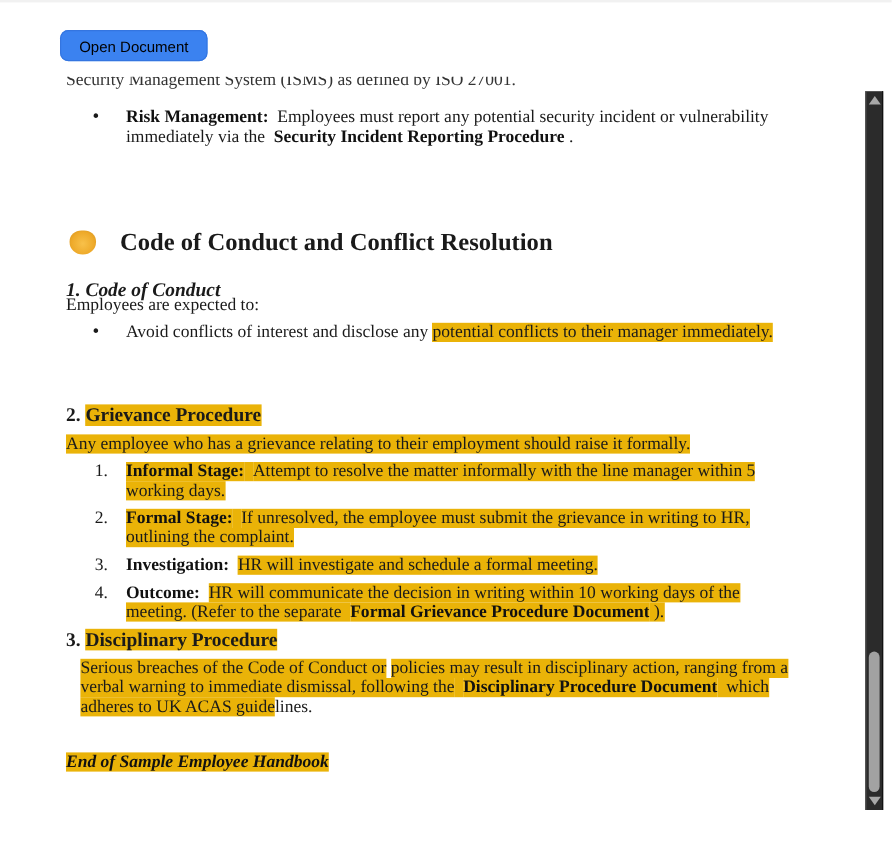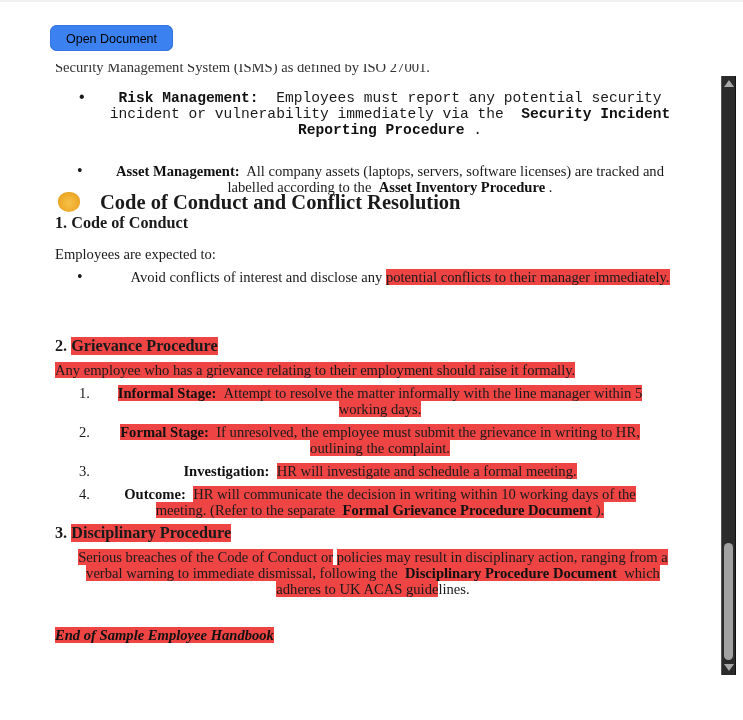--- a/index.html
+++ b/index.html
@@ -7,24 +7,24 @@
       width: 743px; height: 720px; background: #ffffff; position: relative; overflow: hidden;
       font-family: "Liberation Serif", serif; color: #1a1a1a;
     }
     .topbar { position: absolute; left: 0; top: 0; width: 743px; height: 2px; background: #f1f1f1; }
     .open-btn {
       position: absolute; left: 50px; top: 25px; width: 123px; height: 26px;
       background: #3b82f0; color: #000000; border: none; border-radius: 7px;
       font-family: "Liberation Sans", sans-serif; font-size: 12.5px; line-height: 26px; text-align: center;
       cursor: pointer; box-shadow: 0 0 0 1px #3475e0 inset;
     }
-    .viewer { position: absolute; left: 0; top: 62px; width: 720px; height: 615px; overflow: hidden; text-align: center; }
+    .viewer { position: absolute; left: 0; top: 62px; width: 720px; height: 615px; overflow: hidden; }
     .doc { position: absolute; left: 55px; top: 0; width: 620px; font-size: 14.6px; line-height: 16px; }
     .cut-line { position: absolute; left: 0; top: -3px; white-space: nowrap; color: #333; font-size: 14.6px; height: 16px; overflow: hidden; clip-path: inset(5px 0 0 0); }
-    .hl { background: #ef4444; }
+    .hl { background: #eab308; }
     b { font-weight: bold; color: #111; }
 
     ul.bul { list-style: none; margin: 0; padding: 0; }
     ul.bul li { position: relative; padding-left: 50px; }
     ul.bul li::before { content: "\2022"; position: absolute; left: 22px; top: 0; font-size: 16px; }
 
     ol.num { list-style: none; margin: 0; padding: 0; }
     ol.num li { position: relative; padding-left: 50px; }
     .num-label { position: absolute; left: 24px; top: 0; }
 
@@ -47,40 +47,34 @@
 <div class="topbar"></div>
 
 <button class="open-btn">Open Document</button>
 
 <div class="viewer">
   <div class="doc">
 
     <div class="cut-line">Security Management System (ISMS) as defined by ISO 27001.</div>
 
     <ul class="bul" style="position:absolute; top:28px; left:0; width:620px;">
-      <li style="margin-bottom:25px;font-family:Liberation Mono, monospace;">
+      <li style="margin-bottom:7px;">
         <b>Risk Management:</b>&nbsp;
         <span>Employees must report any potential security incident or vulnerability immediately via the</span>&nbsp;
         <b>Security Incident Reporting Procedure</b>
-        <span>.</span>
-      </li>
-      <li>
-        <b>Asset Management:</b>&nbsp;
-        <span>All company assets (laptops, servers, software licenses) are tracked and labelled according to the</span>&nbsp;
-        <b>Asset Inventory Procedure</b>
         <span>.</span>
       </li>
     </ul>
 
     <div class="h2" style="position:absolute; top:128px; left:0;">
       <span class="emoji"></span>
       <span>Code of Conduct and Conflict Resolution</span>
     </div>
 
-    <div class="h3" style="position:absolute; top:152px; left:0;">
+    <div class="h3" style="position:absolute; top:171px; left:0;font-style:italic;">
       <span>1.</span>
       <span>Code of Conduct</span>
     </div>
 
     <div style="position:absolute; top:184px; left:0;">Employees are expected to:</div>
 
     <ul class="bul" style="position:absolute; top:207px; left:0; width:640px;">
       <li>
         <span>Avoid conflicts of interest and disclose any</span>
         <span class="hl">potential conflicts to their manager immediately.</span>

